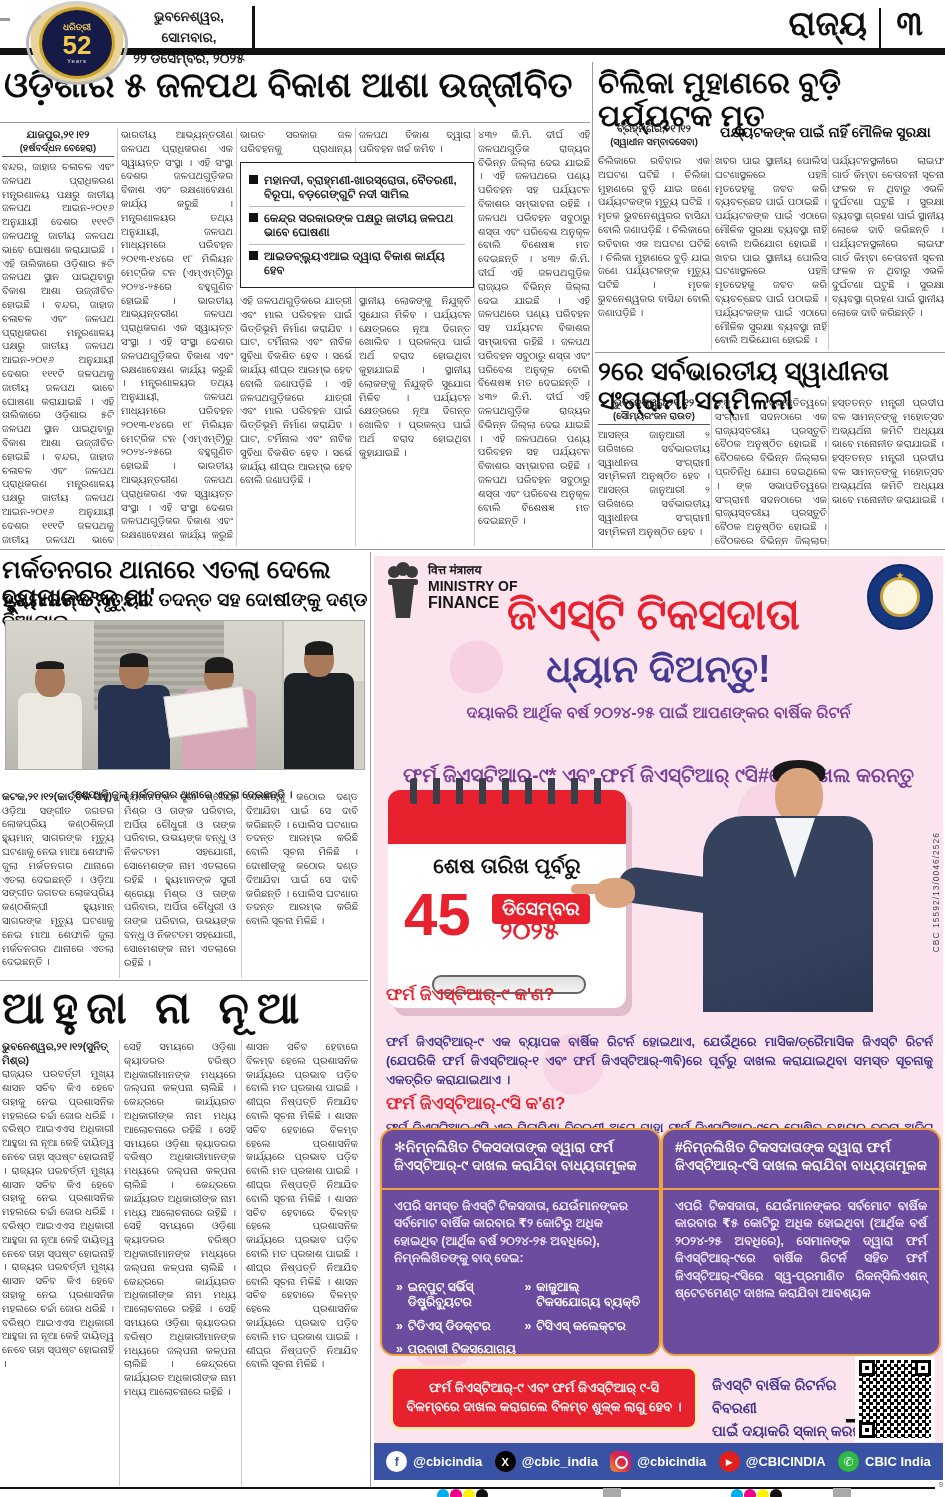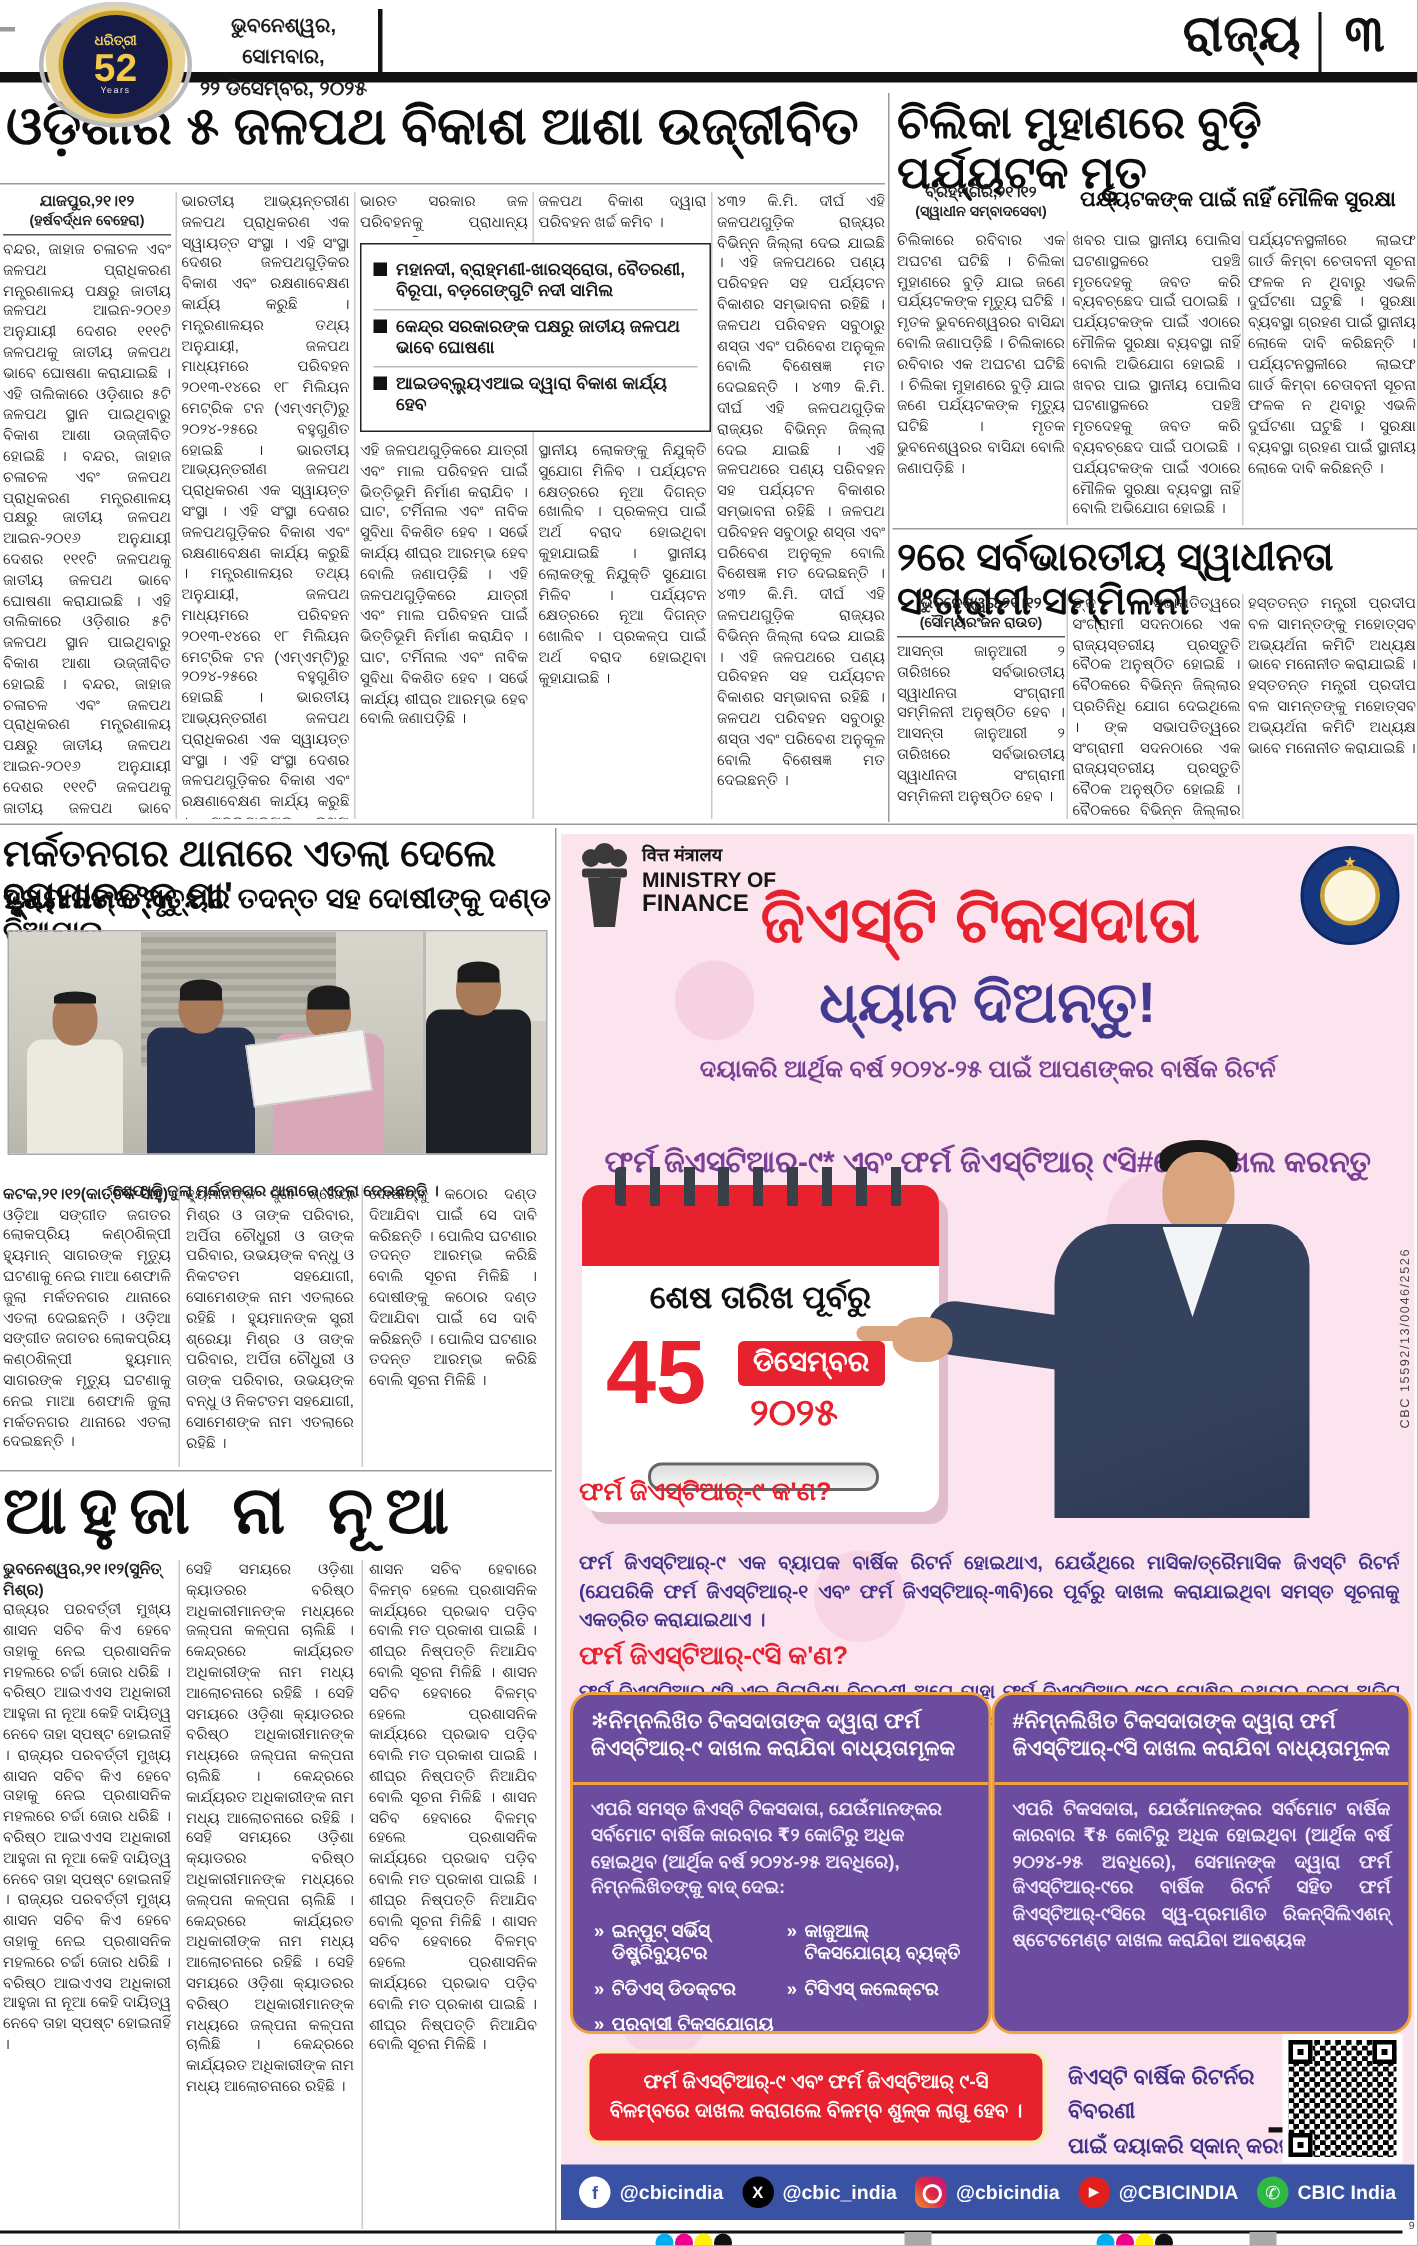--- a/index.html
+++ b/index.html
@@ -72,21 +72,21 @@
   
   .cal{position:absolute;left:14px;top:234px;width:238px;height:218px;background:#fff;
       border-radius:12px;box-shadow:6px 8px 0 rgba(190,140,165,.45);}
   .cal-band{position:absolute;left:0;top:0;right:0;height:54px;background:#e8212e;border-radius:12px 12px 0 0;}
   .cal-rings{position:absolute;left:22px;top:-12px;width:196px;height:26px;
       background:repeating-linear-gradient(90deg,#3a4049 0 7px,transparent 7px 23px);border-radius:3px;}
   .cal-label{position:absolute;left:0;right:0;top:64px;text-align:center;font-size:21px;font-weight:800;color:#111;}
   .cal-day{position:absolute;left:16px;top:92px;font-size:60px;font-weight:800;color:#e8212e;line-height:1.1;}
   .cal-month{position:absolute;left:104px;top:104px;background:#e8212e;color:#fff;font-size:19px;
       font-weight:800;padding:4px 10px;border-radius:4px;}
-  .cal-year{position:absolute;left:112px;top:138px;font-size:25px;font-weight:800;color:#e8212e;}
+  .cal-year{position:absolute;left:112px;top:126px;font-size:25px;font-weight:800;color:#e8212e;}
   .cal-slot{position:absolute;left:44px;bottom:14px;width:150px;height:15px;border:2px solid #666;
       border-radius:9px;background:linear-gradient(180deg,#ddd,#f5f5f5);}
   
   .man-head{position:absolute;right:120px;top:212px;width:48px;height:56px;border-radius:46%;background:#d9a47e;}
   .man-hair{position:absolute;right:118px;top:204px;width:52px;height:22px;border-radius:50% 50% 20% 20%;background:#191919;}
   .man-body{position:absolute;right:70px;top:260px;width:170px;height:196px;border-radius:40px 28px 0 0;
       background:linear-gradient(160deg,#35425e 0 60%,#2c3852 100%);}
   .man-shirt{position:absolute;right:128px;top:262px;width:40px;height:60px;background:#f3f4f6;
       clip-path:polygon(0 0,100% 0,50% 100%);}
   .man-arm{position:absolute;right:195px;top:318px;width:130px;height:36px;border-radius:18px;

